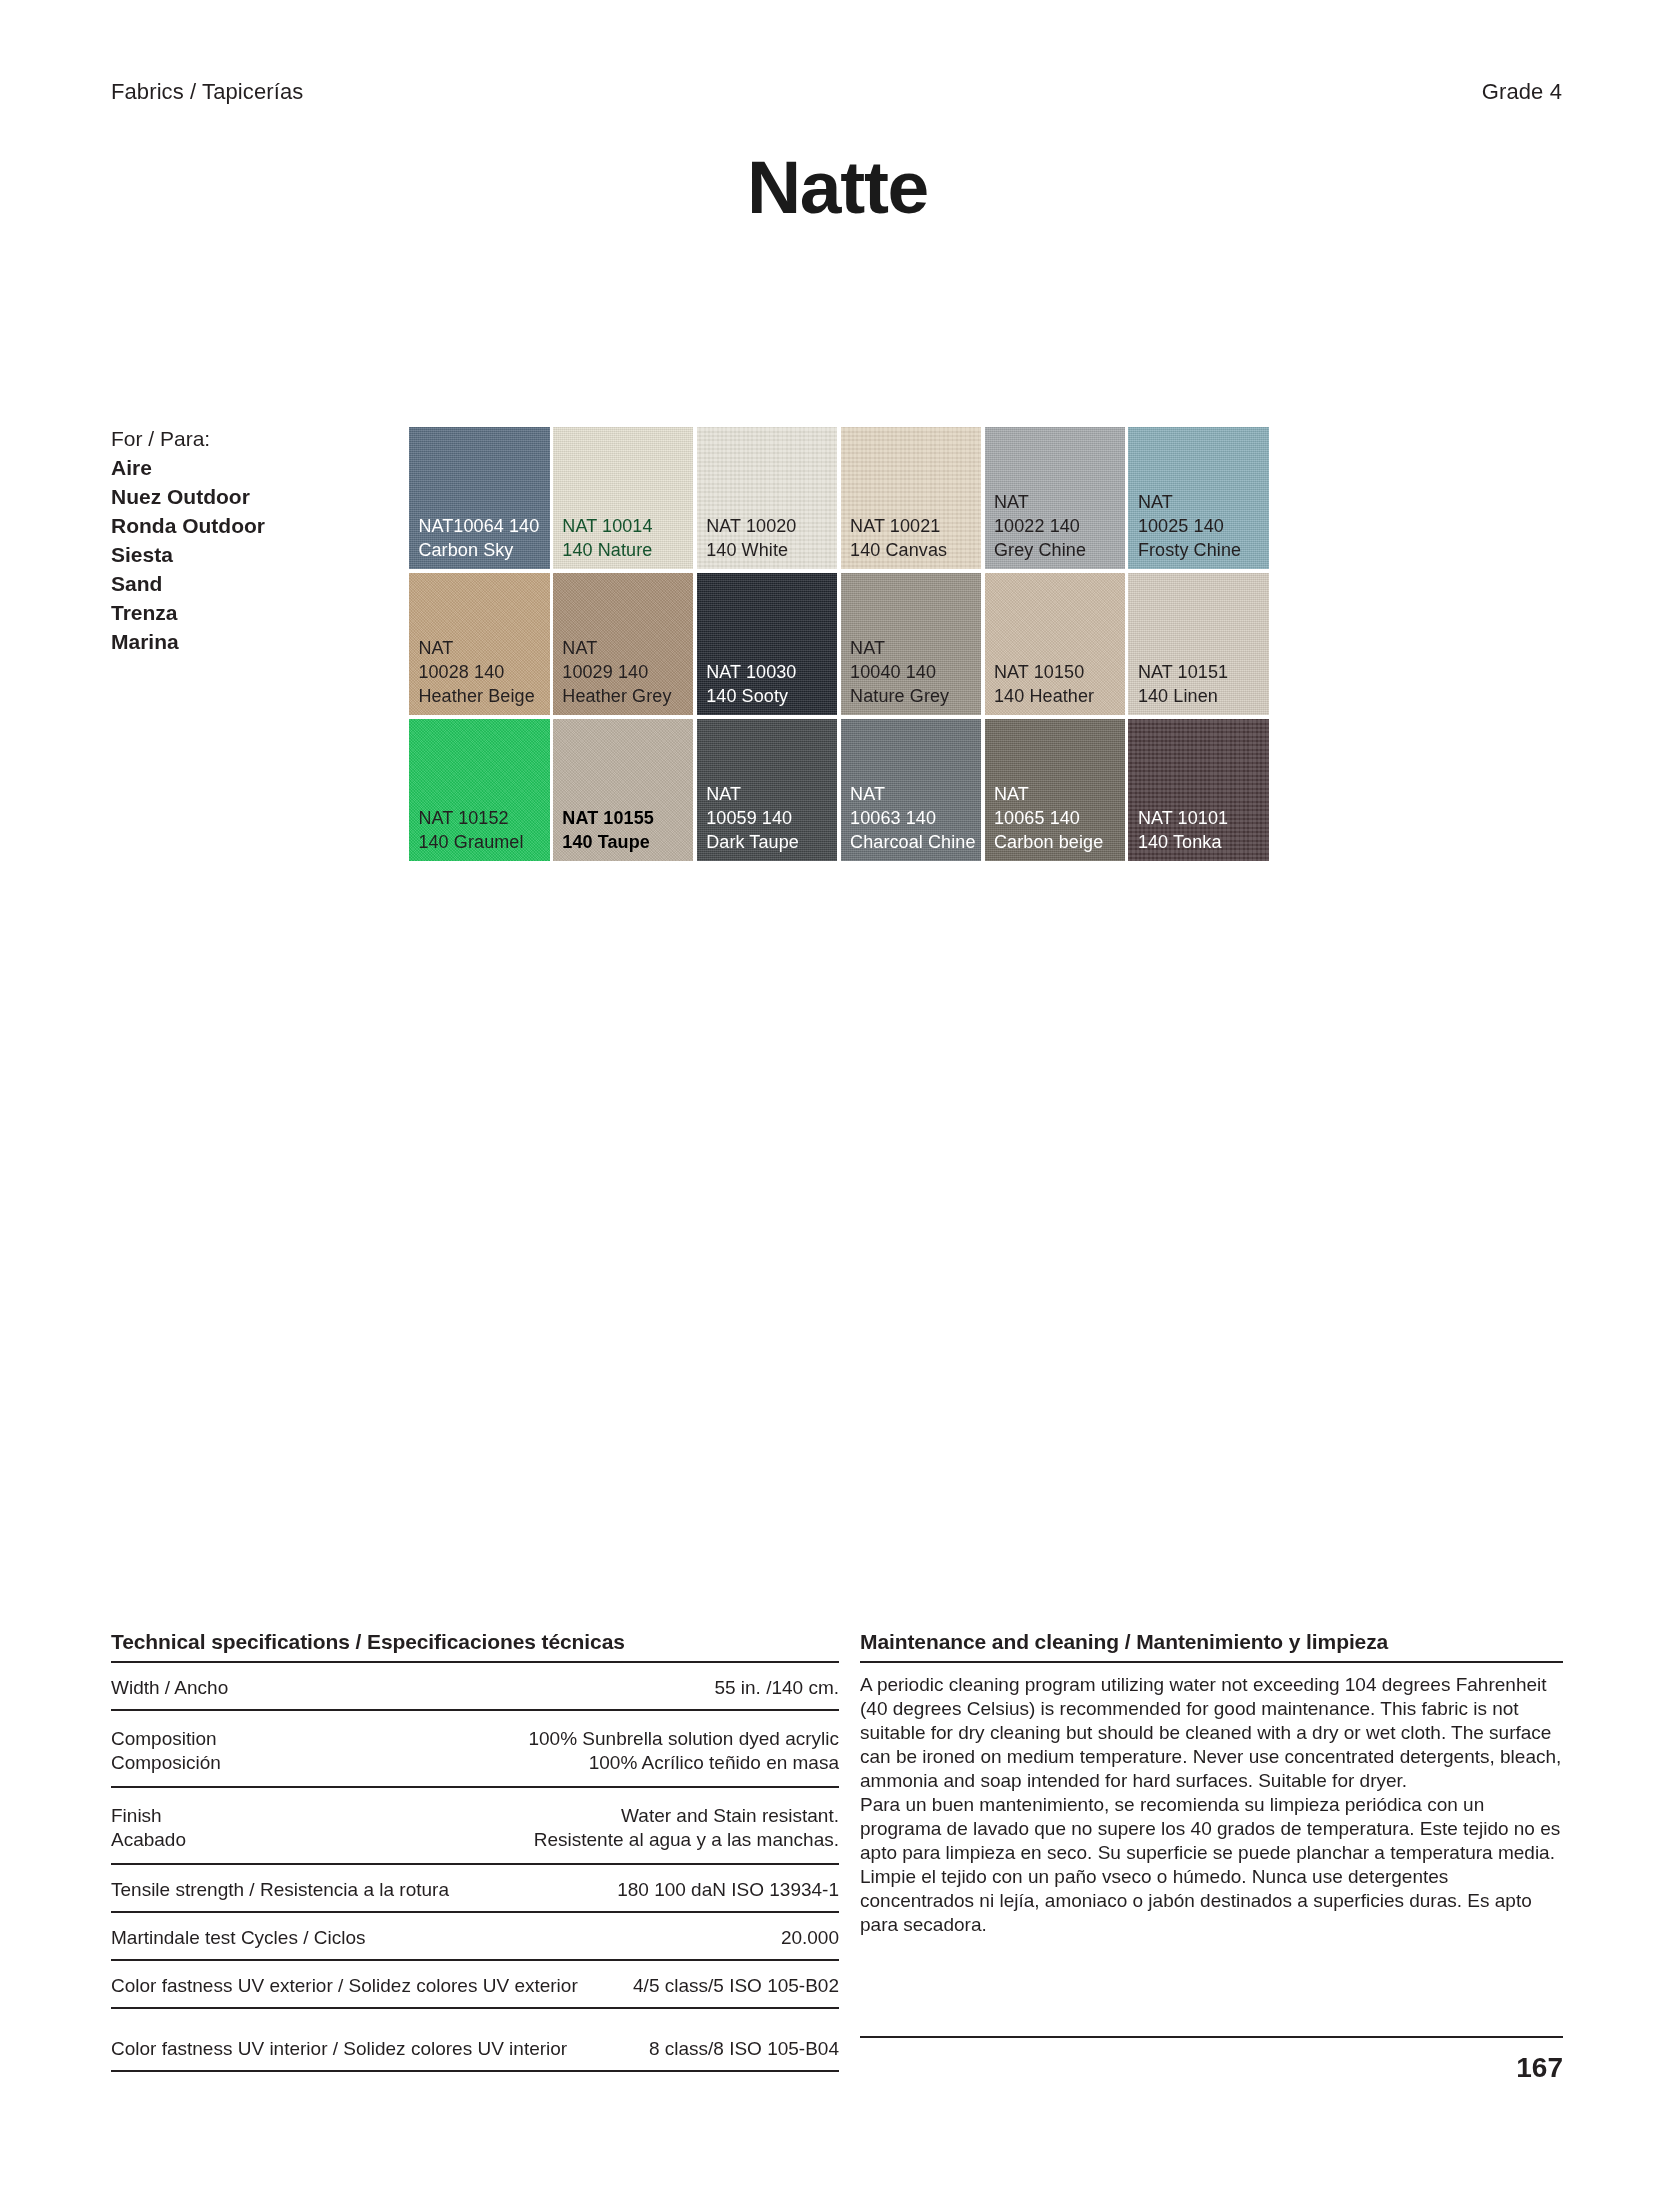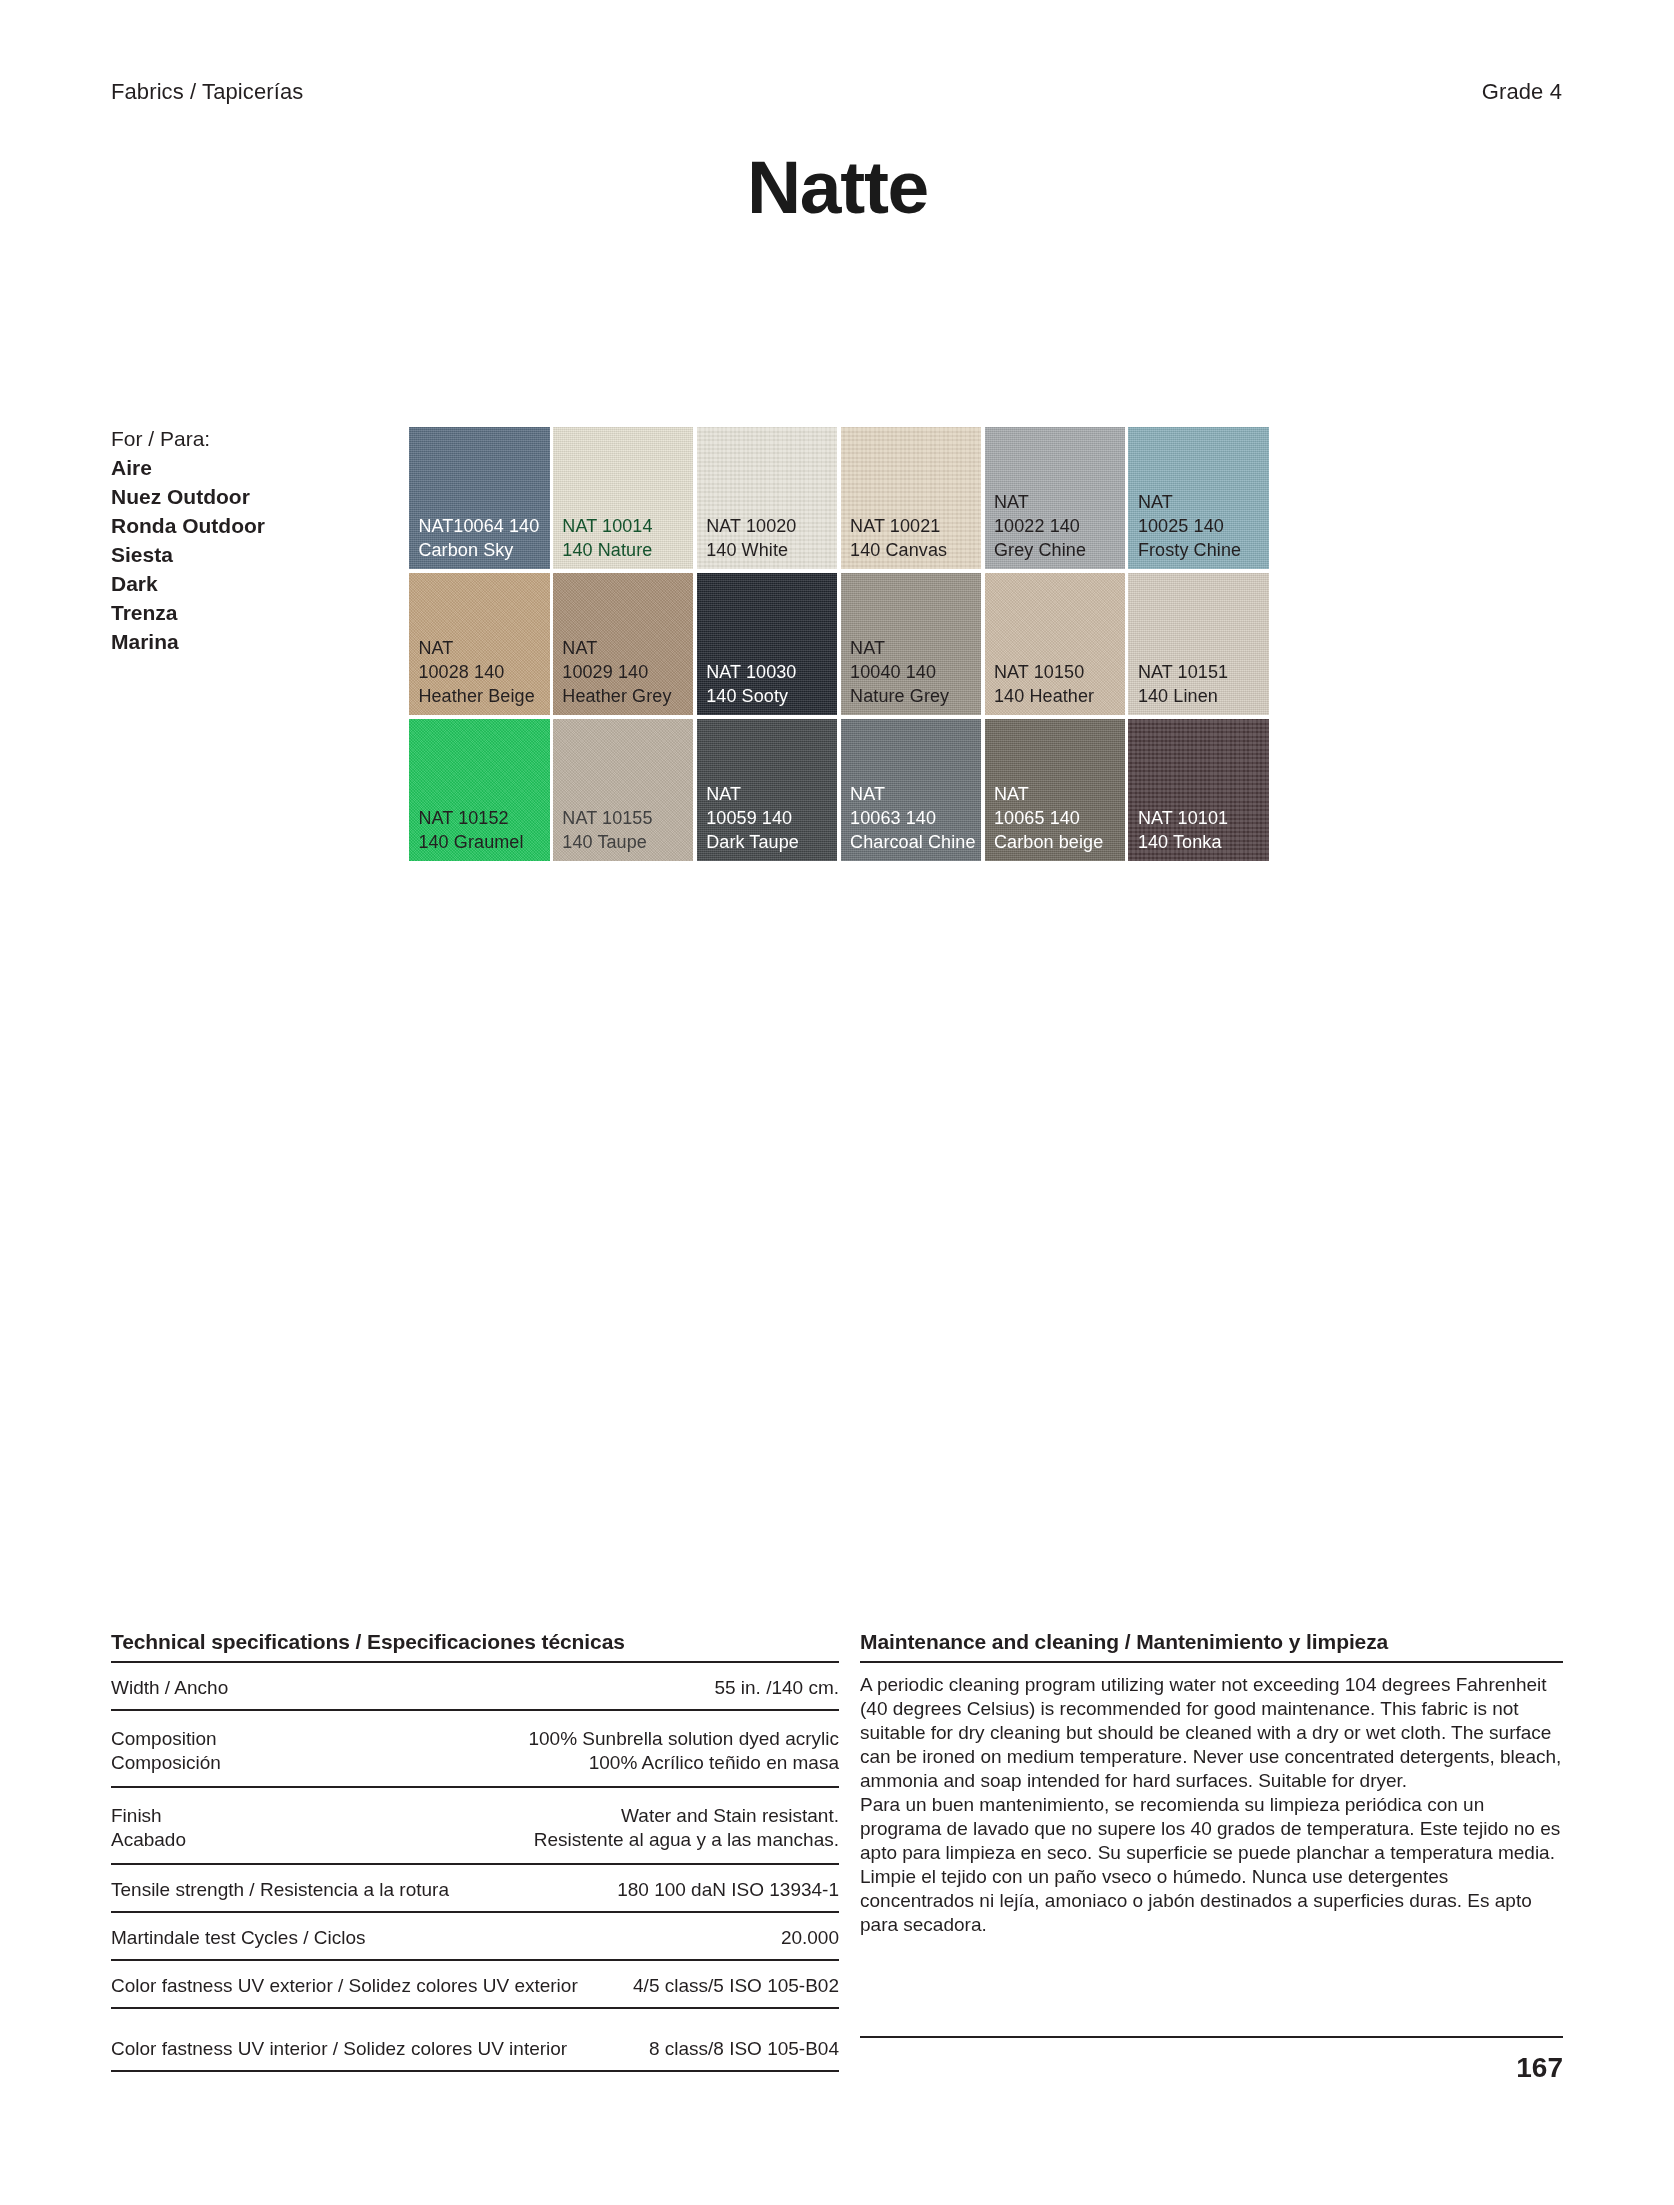--- a/index.html
+++ b/index.html
@@ -185,21 +185,21 @@
   </div>
 
   <div class="title">Natte</div>
 
   <div class="for-block">
     <div class="for-label">For / Para:</div>
     <div class="for-item">Aire</div>
     <div class="for-item">Nuez Outdoor</div>
     <div class="for-item">Ronda Outdoor</div>
     <div class="for-item">Siesta</div>
-    <div class="for-item">Dark</div>
+    <div class="for-item">Sand</div>
     <div class="for-item">Trenza</div>
     <div class="for-item">Marina</div>
   </div>
 
   <div class="swatch-grid" id="swatch-grid">
       <div class="swatch" style="background: rgb(90, 110, 130);">
         <div class="tex linenish"></div>
         <div class="swatch-label" style="color: rgb(255, 255, 255);">NAT10064 140
 Carbon Sky</div>
       </div>
@@ -263,21 +263,21 @@
         <div class="swatch-label" style="color: rgb(35, 31, 32);">NAT 10151
 140 Linen</div>
       </div>
       <div class="swatch" style="background: #22c55e;">
         <div class="tex weave"></div>
         <div class="swatch-label" style="color: rgb(35, 31, 32);">NAT 10152
 140 Graumel</div>
       </div>
       <div class="swatch" style="background: rgb(188, 177, 162);">
         <div class="tex weave"></div>
-        <div class="swatch-label" style="color: #404040;">NAT 10155
+        <div class="swatch-label" style="color: #000000; font-weight: bold;">NAT 10155
 140 Taupe</div>
       </div>
       <div class="swatch" style="background: rgb(67, 71, 74);">
         <div class="tex linenish"></div>
         <div class="swatch-label" style="color: rgb(255, 255, 255);">NAT
 10059 140
 Dark Taupe</div>
       </div>
       <div class="swatch" style="background: rgb(106, 113, 118);">
         <div class="tex linenish"></div>

